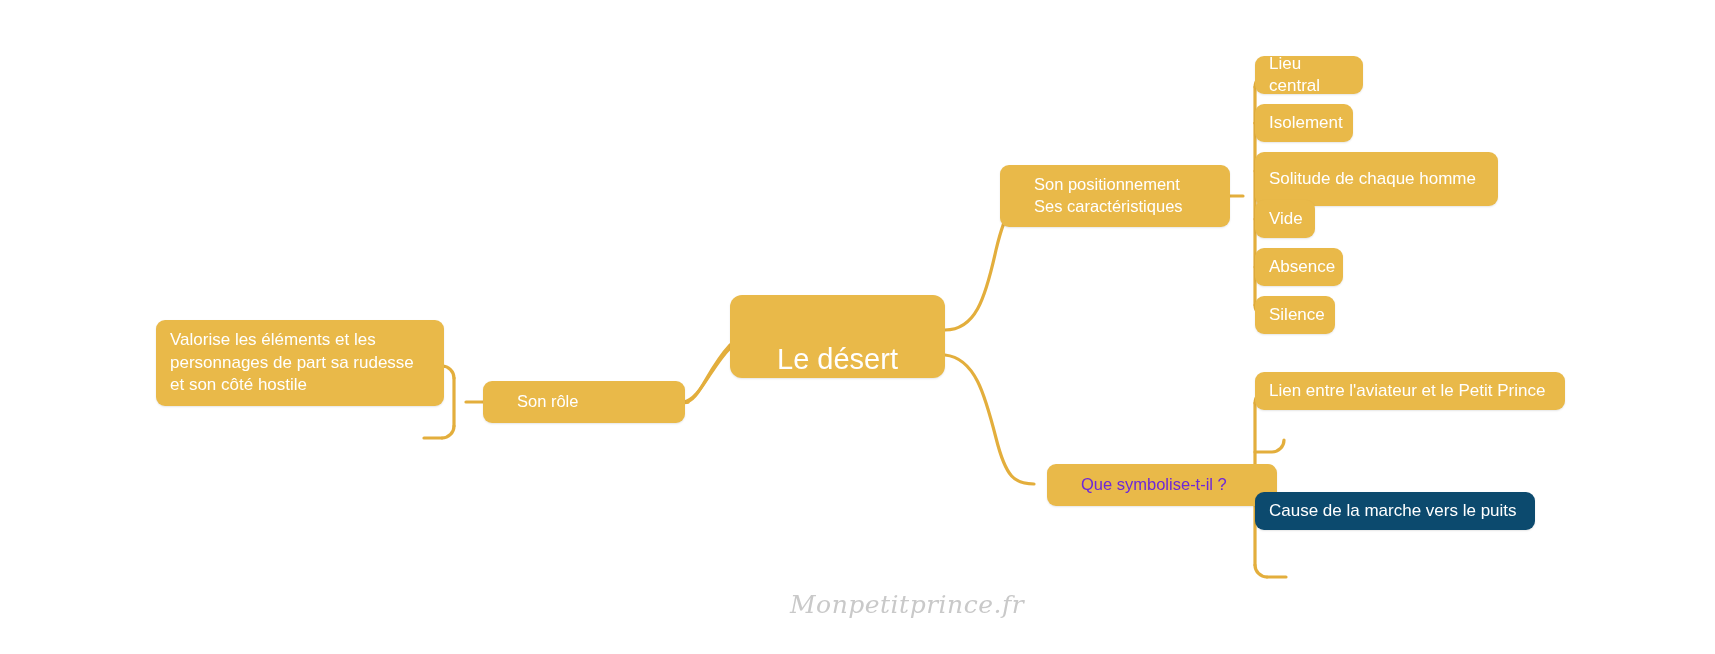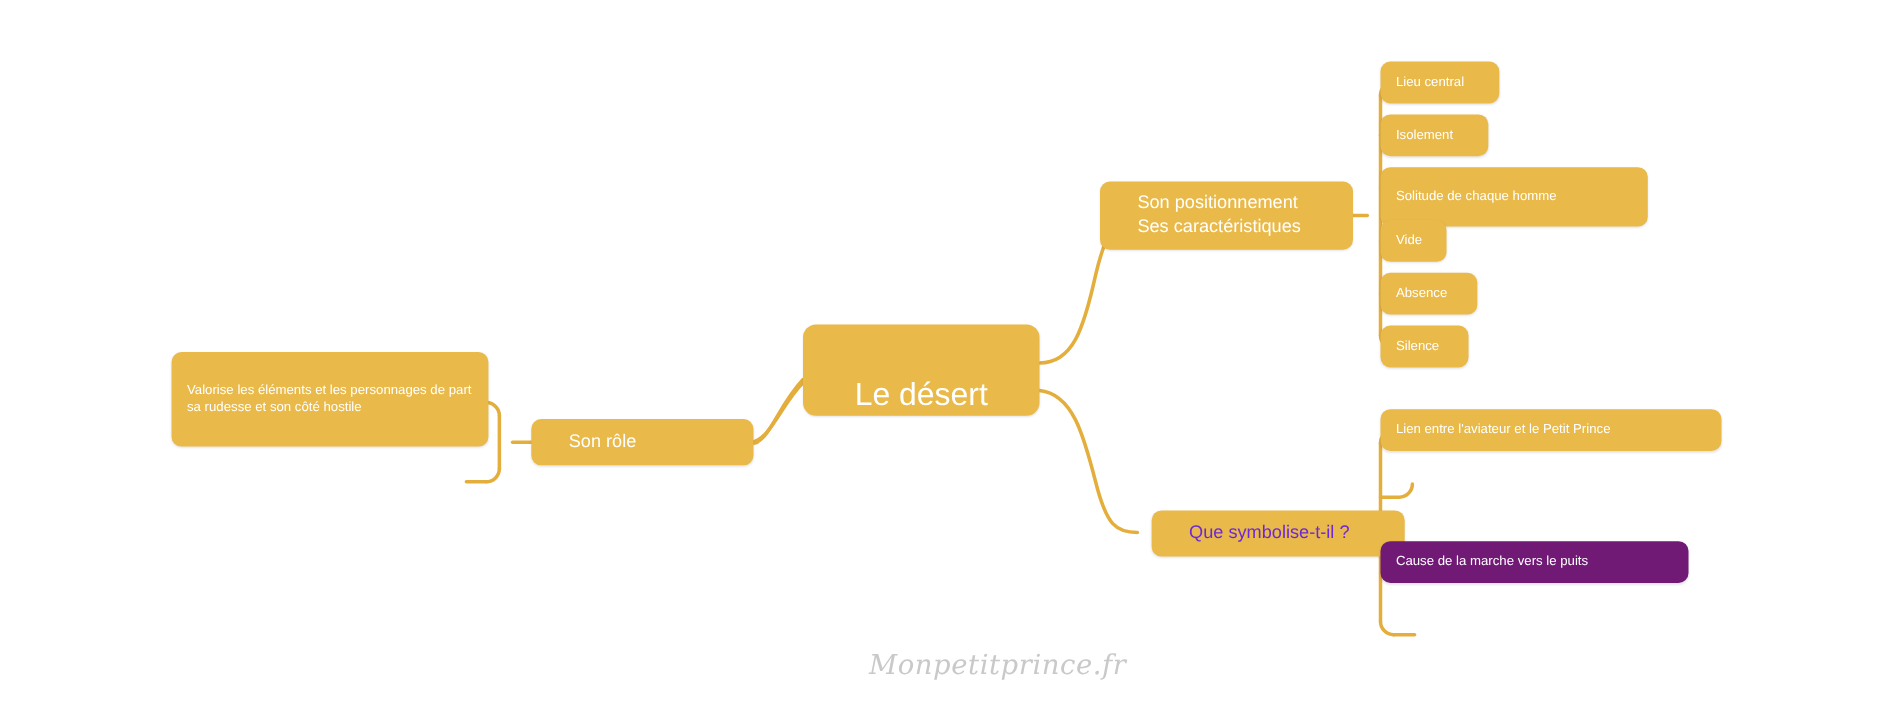--- a/index.html
+++ b/index.html
@@ -46,21 +46,21 @@
     font-size: 29px;
     padding: 0 26px;
     border-radius: 12px;
     align-items: flex-end;
   }
   .branch {
     font-size: 16.5px;
     padding: 0 34px;
   }
   .leaf {
-    font-size: 12px;
+    font-size: 17px;
     padding: 0 14px;
   }
   .watermark {
     position: absolute;
     color: #c9c9c9;
     font-family: "DejaVu Serif", serif;
     font-style: italic;
     font-size: 25px;
     letter-spacing: 0.5px;
     white-space: nowrap;
@@ -149,21 +149,21 @@
 
   <div class="node branch" style="left: 1047px; top: 464px; width: 230px; height: 42px; background: rgb(233, 185, 73); color: #6d28d9;">
     <span class="node-text">Que symbolise-t-il ?</span>
   </div>
 
   <div class="node leaf" style="left: 1255px; top: 372px; width: 310px; height: 38px; background: rgb(233, 185, 73); color: rgb(255, 255, 255);">
     <span class="node-text">Lien entre l'aviateur et le Petit Prince</span>
   </div>
 
 
-  <div class="node leaf" style="left: 1255px; top: 492px; width: 280px; height: 38px; background: #701a75; color: rgb(255, 255, 255);">
+  <div class="node leaf" style="left: 1255px; top: 492px; width: 280px; height: 38px; background: #0c4a6e; color: rgb(255, 255, 255);">
     <span class="node-text">Cause de la marche vers le puits</span>
   </div>
 
 
   <div class="node branch" style="left: 483px; top: 381px; width: 202px; height: 42px; background: rgb(233, 185, 73); color: rgb(255, 255, 255);">
     <span class="node-text">Son rôle</span>
   </div>
 
   <div class="node leaf" style="left: 156px; top: 320px; width: 288px; height: 86px; background: rgb(233, 185, 73); color: rgb(255, 255, 255);">
     <span class="node-text">Valorise les éléments et les personnages de part sa rudesse et son côté hostile</span>

